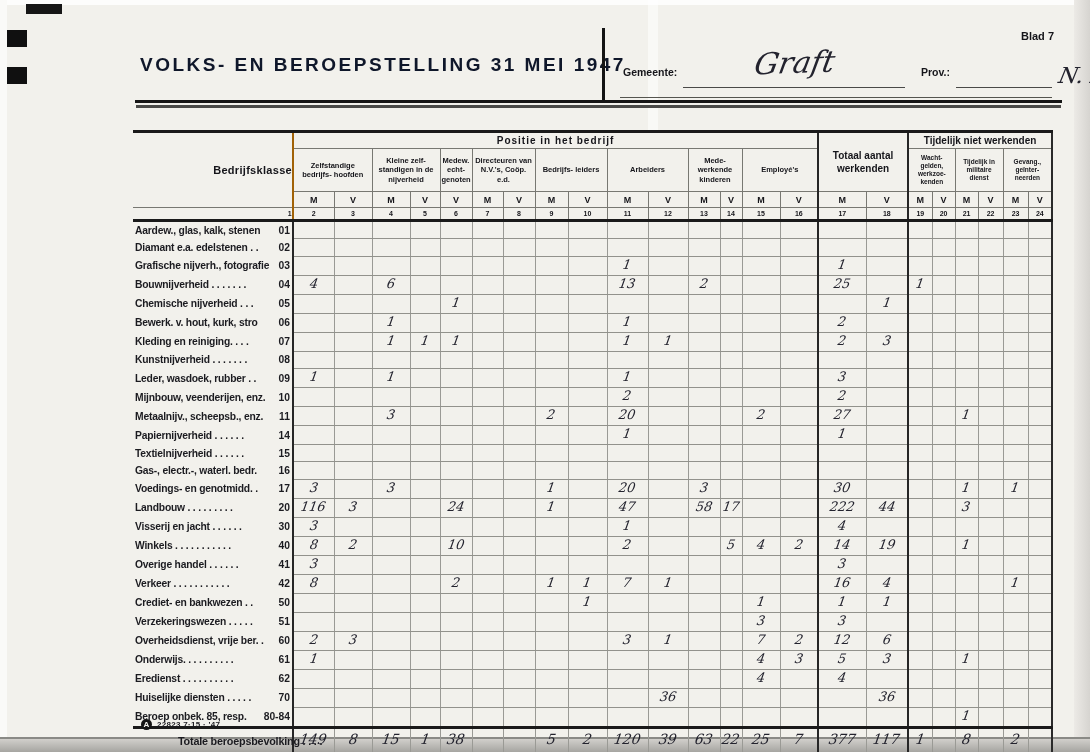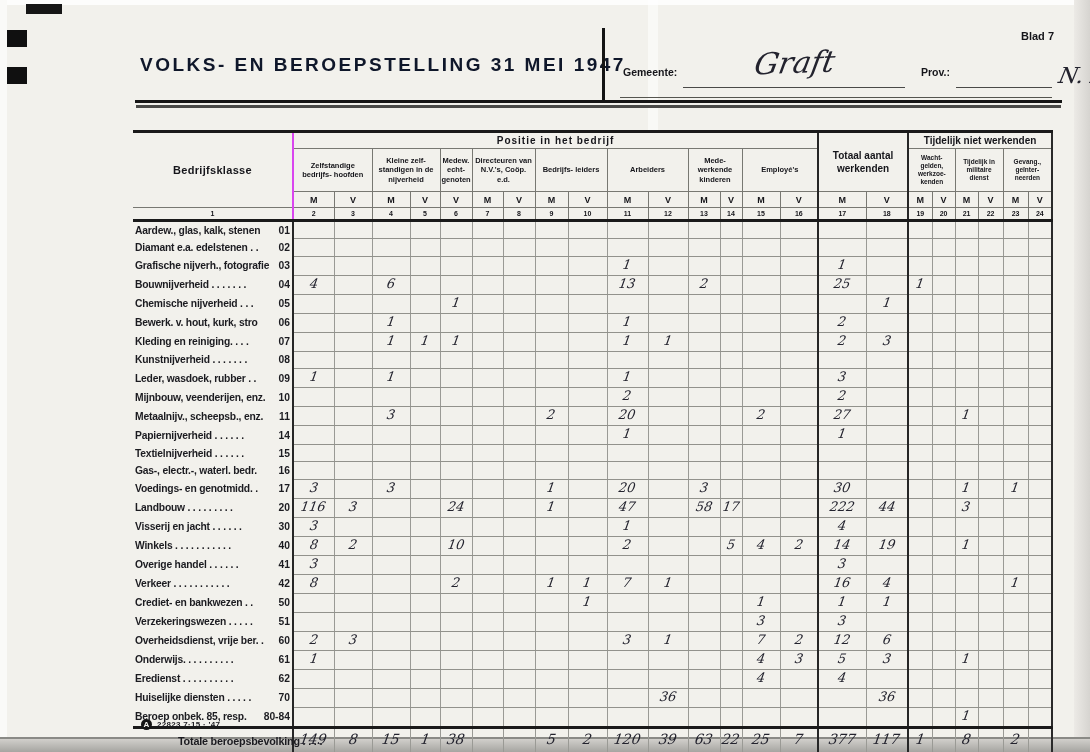--- a/index.html
+++ b/index.html
@@ -45,21 +45,21 @@
   .hw-mid{font-size:22px;left:975px;top:58px;transform:skewX(-12deg);}
 
   
   .tbl-wrap{left:133px;top:130px;}
   table{
     border-collapse:collapse;table-layout:fixed;width:919px;
     border-top:3px solid #1a1a1a;border-bottom:3px solid #1a1a1a;border-right:2px solid #2a2a2a;
   }
   th,td{padding:0;margin:0;overflow:visible;}
   thead th{border:1px solid #787872;font-weight:bold;color:#15151a;background:transparent;}
-  .lblh{border-left:none !important;border-right:2px solid #d946ef;font-size:11px;letter-spacing:.3px;}
+  .lblh{border-left:none !important;border-right:2px solid #a16207;font-size:11px;letter-spacing:.3px;text-align:right;}
   .grp{font-size:10px;height:15px;font-weight:bold;}
   .posg{letter-spacing:1px;}
   .sub{font-size:7.5px;line-height:1.25;height:42px;vertical-align:middle;text-align:center;padding:0 1px;}
   .tiny{font-size:6.5px;}
   .totcell{font-size:10px;line-height:1.35;vertical-align:middle;}
   .mvc{font-size:9px;height:15px;}
   .nrc{font-size:7px;height:11px;border-bottom:3px solid #1a1a1a !important;font-weight:bold;}
   .c2,.c17,.c19{border-left:2px solid #262626 !important;}
   tbody td{border-left:1px solid #9a9a95;border-bottom:1px solid #92928c;height:16.35px;}
   td.lbl{border-left:none;border-bottom:none;border-right:2px solid #262626;}

